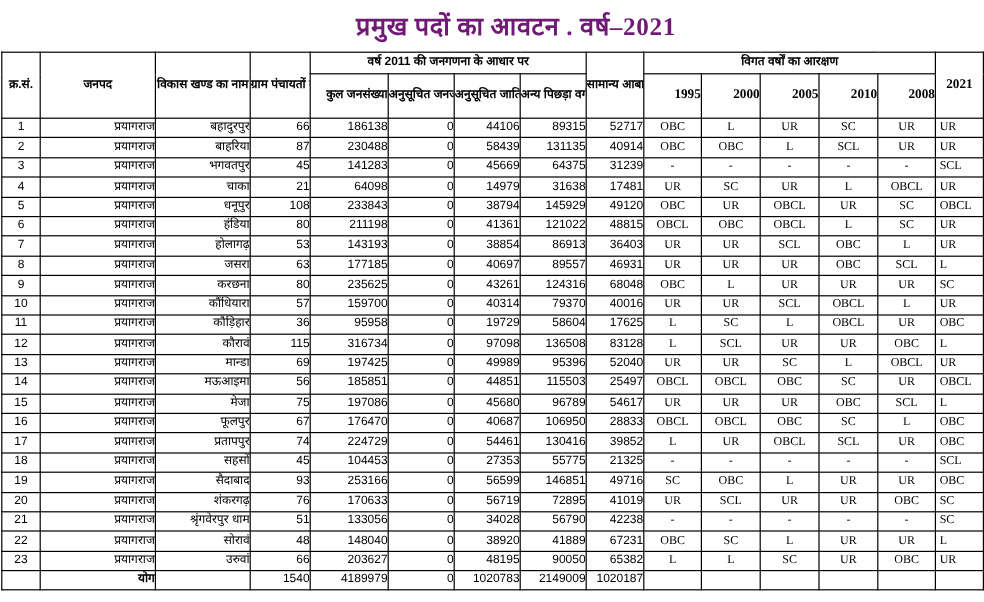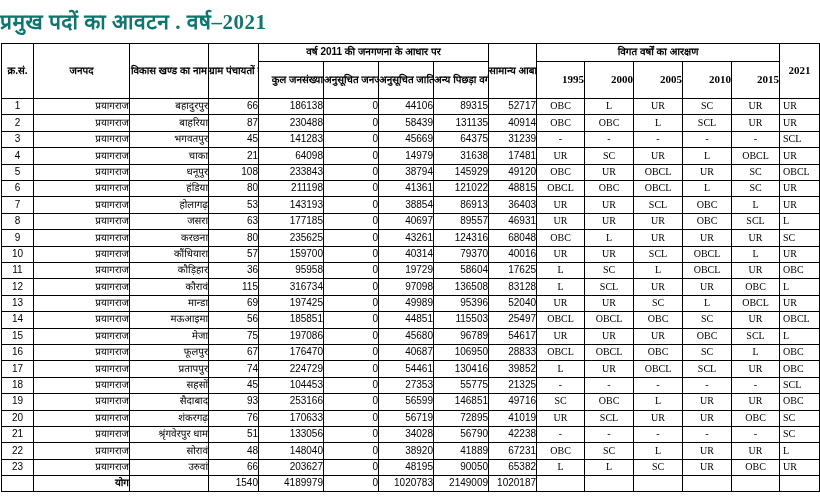--- a/index.html
+++ b/index.html
@@ -14,29 +14,30 @@
     font-family: "Liberation Serif", "DejaVu Serif", serif;
     color: #000000;
   }
   .page {
     position: relative;
     width: 820px;
     height: 502px;
     background: #fff;
   }
   .title {
-    text-align: left;
+    text-align: center;
     font-family: "Liberation Serif", "DejaVu Sans", serif;
     font-size: 21px;
     font-weight: 700;
     letter-spacing: 0.5px;
     padding-top: 11px;
     padding-bottom: 9px;
     line-height: 1.1;
-    color: #0f766e;
+    color: #701a75;
+    padding-left: 40px;
   }
   table.grid {
     border-collapse: collapse;
     table-layout: fixed;
     width: 818px;
     margin-left: 1px;
     background: #fff;
   }
   table.grid th, table.grid td {
     border: 1px solid #000;
@@ -136,21 +137,21 @@
       </tr>
       <tr>
         <th>कुल जनसंख्या</th>
         <th>अनुसूचित जनजाति</th>
         <th>अनुसूचित जाति</th>
         <th>अन्य पिछड़ा वर्ग</th>
         <th class="yr">1995</th>
         <th class="yr">2000</th>
         <th class="yr">2005</th>
         <th class="yr">2010</th>
-        <th class="yr">2015</th>
+        <th class="yr">2008</th>
       </tr>
     </thead>
     <tbody id="tbody">
         <tr>
           <td class="sn">1</td>
           <td class="txt">प्रयागराज</td>
           <td class="txt">बहादुरपुर</td>
           <td class="num">66</td>
           <td class="num">186138</td>
           <td class="num">0</td>

